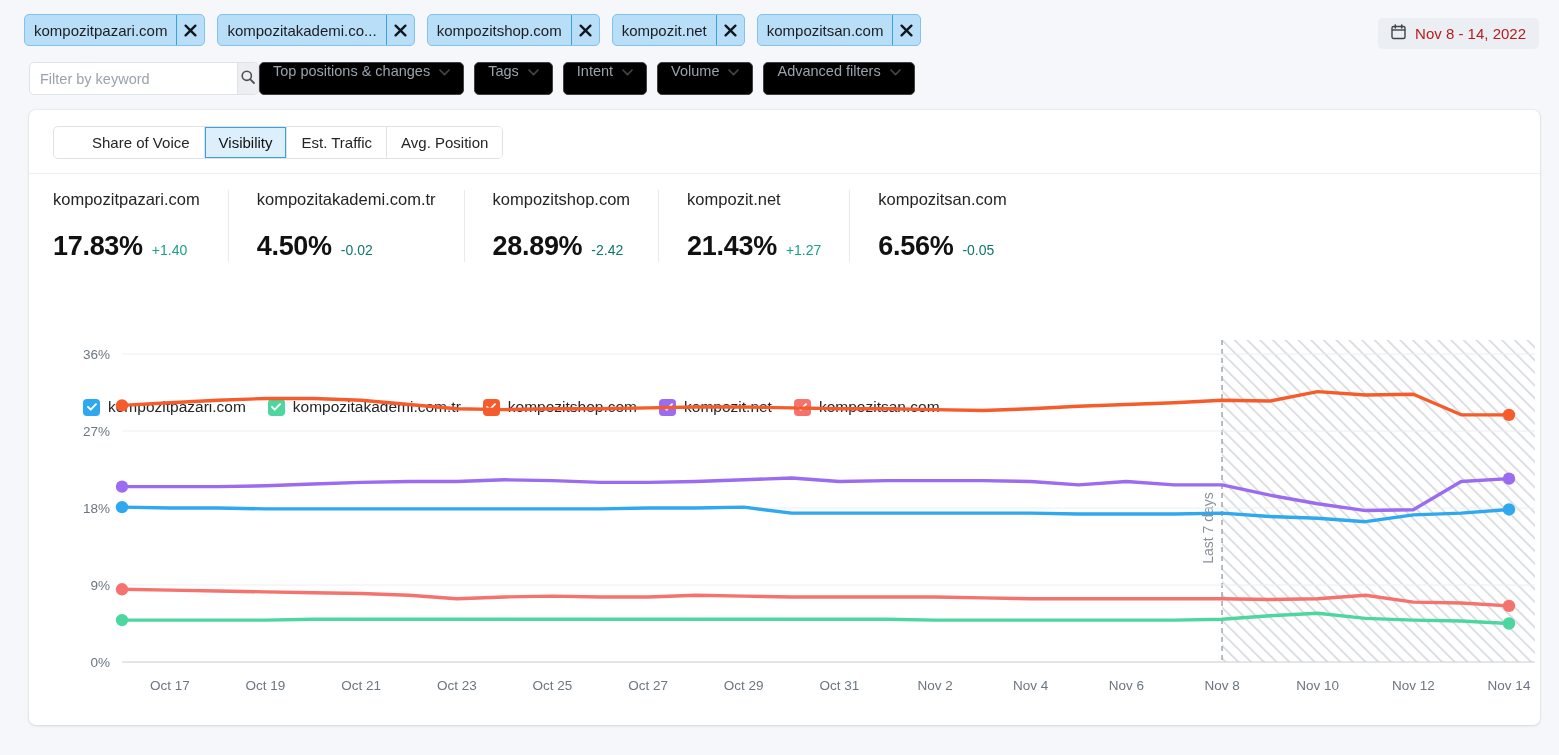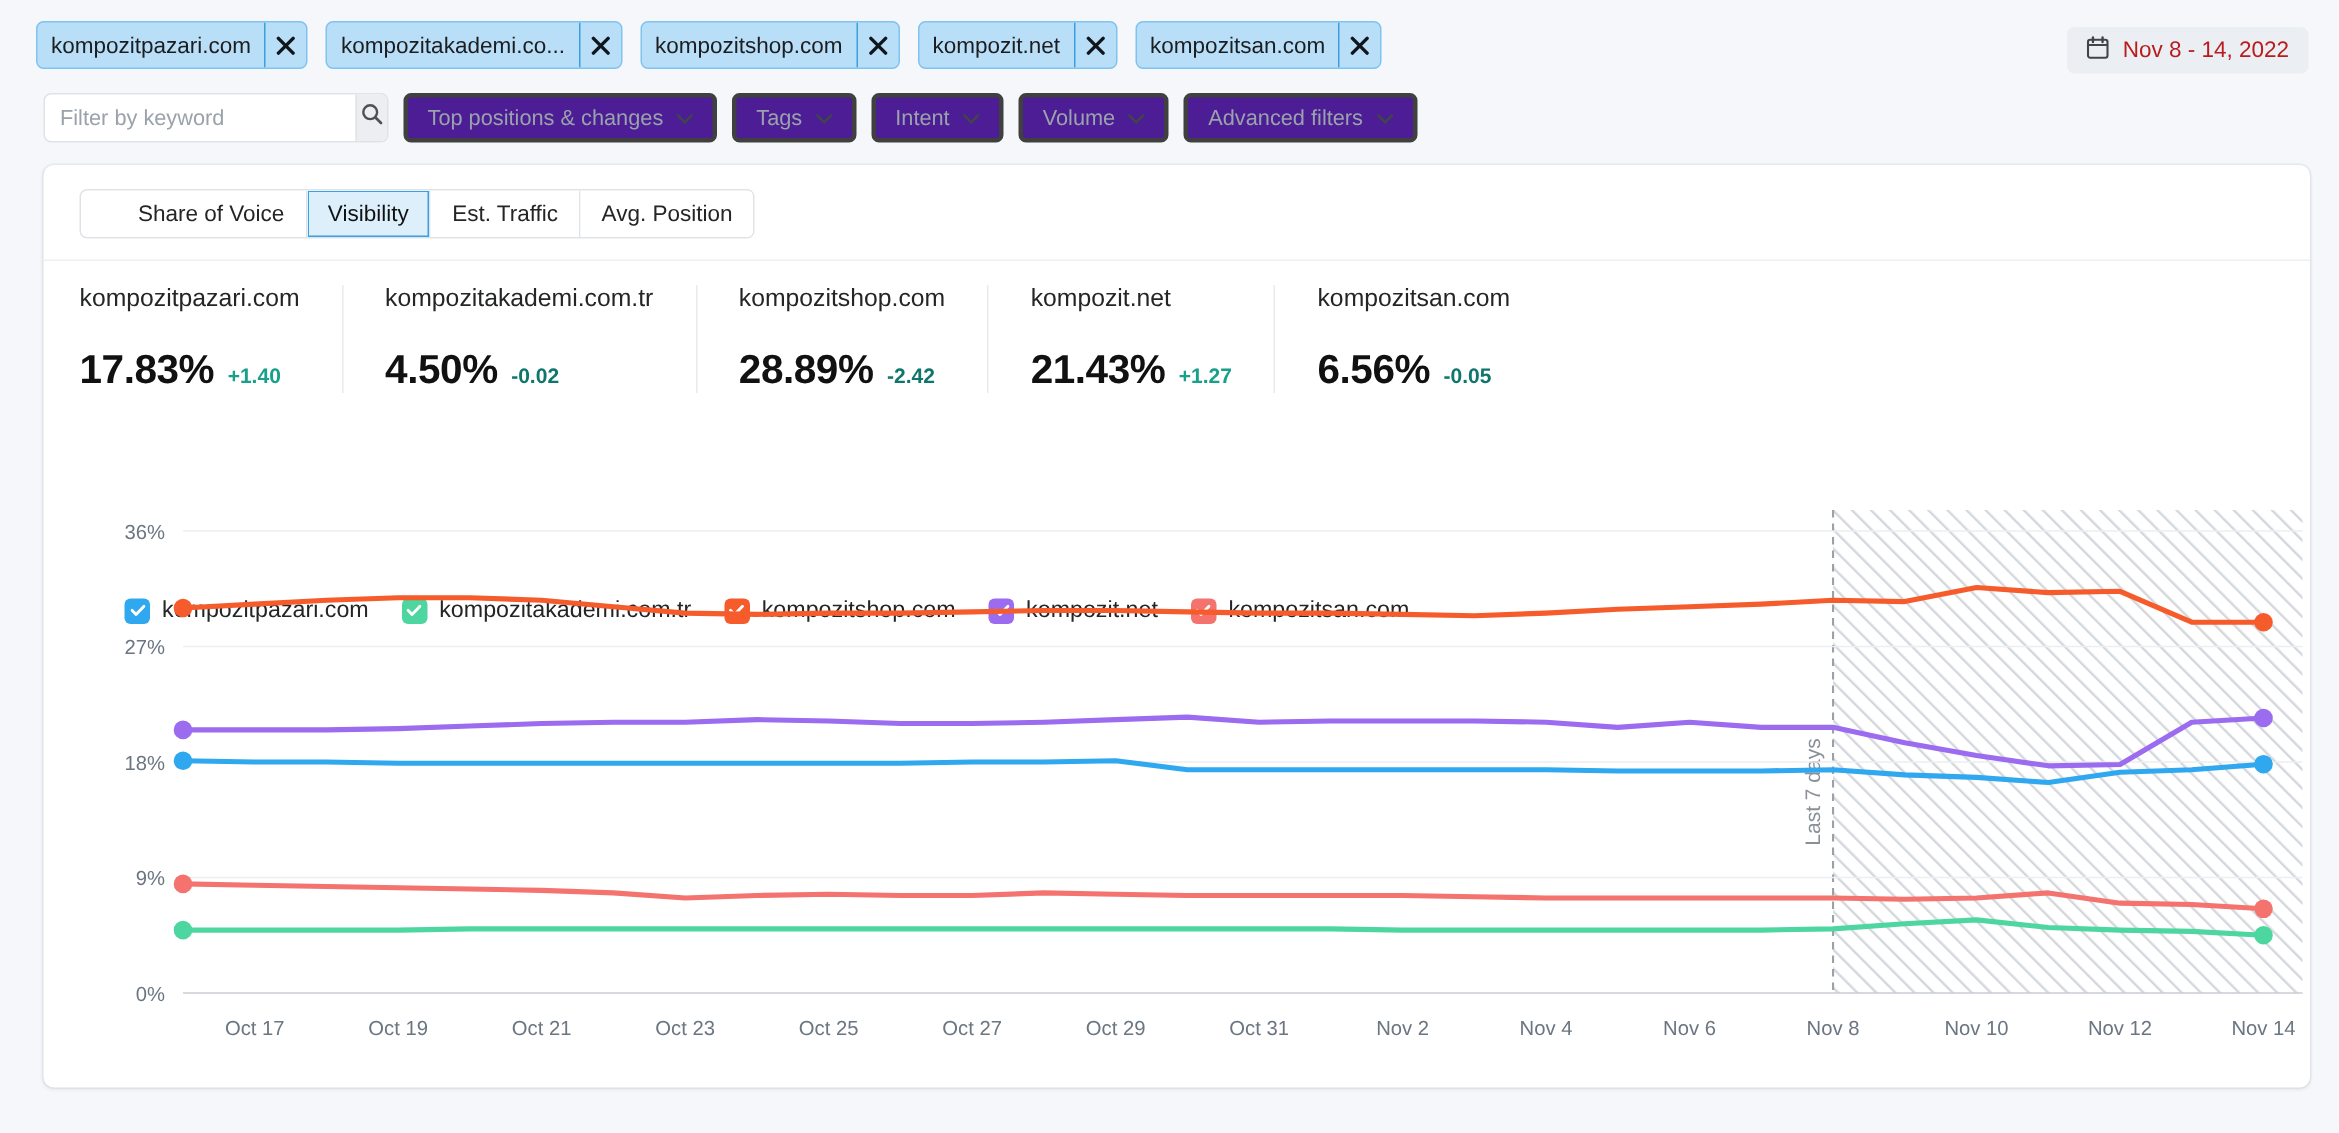--- a/index.html
+++ b/index.html
@@ -46,43 +46,43 @@
     display: flex; align-items: center; gap: 9px;
     height: 31px; padding: 0 13px;
     background: #ebeef2; border-radius: 5px;
     font-size: 15px; color: #b91c1c;
     cursor: pointer;
   }
 
   
   .filters-row {
     position: absolute; left: 29px; top: 62px;
-    display: flex; align-items: center; gap: 10px;
+    display: flex; align-items: center; 
   }
   .search-box {
     display: flex; align-items: stretch;
     height: 33px; width: 230px;
     background: #fff; border: 1px solid #dfe3e8; border-radius: 5px;
     overflow: hidden;
   }
   .search-box input {
     flex: 1; border: none; outline: none;
     padding: 0 10px; font-size: 14.5px; color: #242527;
     font-family: "Liberation Sans", sans-serif;
     background: transparent;
   }
   .search-box input::placeholder { color: #9aa2ab; }
   .search-btn {
     width: 33px; display: flex; align-items: center; justify-content: center;
     background: #eceef1; border-left: 1px solid #dfe3e8; cursor: pointer;
   }
   .fbtn {
-    display: flex; align-items: center; gap: 9px;
+    display: flex; align-items: flex-start; gap: 9px;
     height: 33px; padding: 0 13px;
-    background: #4c1d95; border: 3px solid #404040; border-radius: 5px;
+    background: #000000; border: 1px solid #404040; border-radius: 5px;
     font-size: 14.5px; color: #9aa2ab;
     white-space: nowrap; cursor: pointer;
   }
   .caret { width: 11px; height: 7px; flex: none; }
 
   
   .card {
     position: absolute; left: 29px; top: 110px;
     width: 1511px; height: 615px;
     background: #fff;
@@ -122,21 +122,21 @@
   .metric {
     padding-right: 28px; margin-right: 0;
     border-right: 1px solid #e7eaee;
     padding-left: 0;
   }
   .metric + .metric { padding-left: 28px; }
   .metric:last-child { border-right: none; }
   .metric-name { font-size: 16.5px; color: #242527; white-space: nowrap; }
   .metric-row { display: flex; align-items: baseline; gap: 9px; margin-top: 22px; }
   .metric-value { font-size: 27px; font-weight: bold; color: #111; letter-spacing: -.3px; }
-  .metric-delta { font-size: 14px; font-weight: bold; }
+  .metric-delta { font-size: 14px; }
   .delta-up { color: #17a08a; }
   .delta-down { color: #0f766e; }
 
   
   .legend {
     position: absolute; left: 54px; top: 288px;
     display: flex; align-items: center; gap: 22px;
   }
   .legend-item { display: flex; align-items: center; gap: 8px; cursor: pointer; }
   .cbox {

